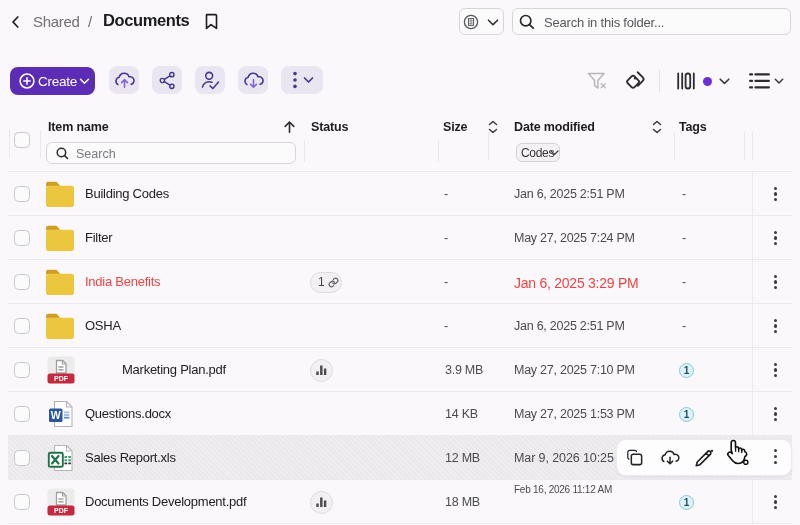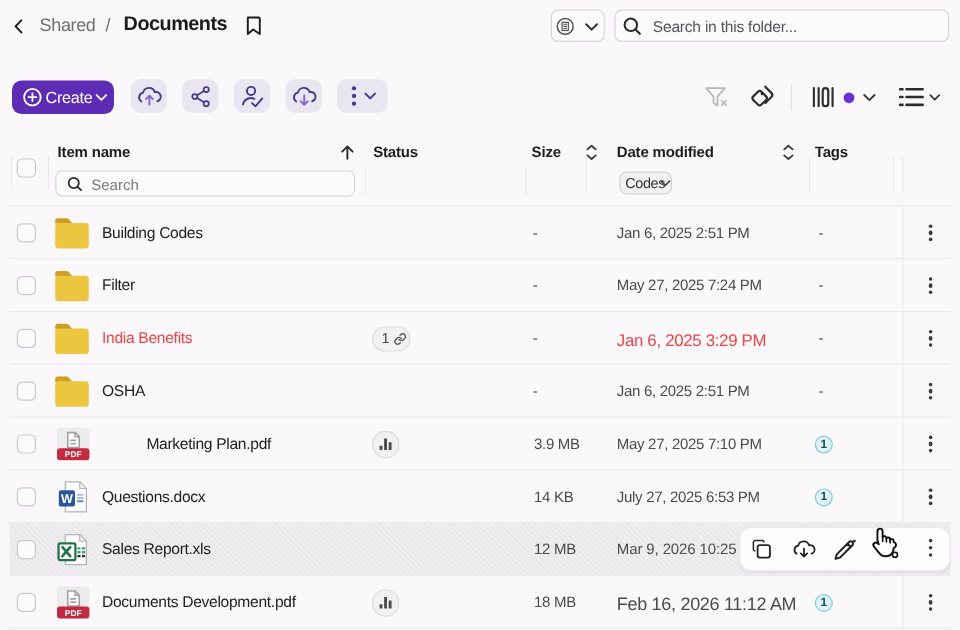--- a/index.html
+++ b/index.html
@@ -266,21 +266,21 @@
     <div class="abs" style="left:47px;top:400px;"><svg width="27" height="28" viewBox="0 0 27 28">
 <path d="M7.5 1.5 h12 l5.5 5.5 V26.5 h-17.5 Z" fill="#fff" stroke="#b5b5b5" stroke-width="1.1" stroke-linejoin="round"></path>
 <path d="M19.5 1.8 V7 h5.2" fill="none" stroke="#b5b5b5" stroke-width="1.1"></path>
 <path d="M17 12.3 h5.5 M17 15 h5.5" stroke="#a8c0e8" stroke-width="1.8"></path>
 <path d="M17 17.7 h5.5" stroke="#5d8ed2" stroke-width="1.8"></path>
 <rect x="2" y="8.5" width="13.5" height="13.5" rx="1.6" fill="#2b579a"></rect>
 <text x="8.8" y="19.3" font-family="Liberation Sans,sans-serif" font-size="10.5" font-weight="bold" fill="#fff" text-anchor="middle">W</text>
 </svg></div>
     <div class="txt" style="left:85px;top:406px;font-size:13px;letter-spacing:-0.25px;color:#222126;">Questions.docx</div>
     <div class="txt" style="left:445px;top:407px;font-size:12.5px;letter-spacing:-0.25px;color:#4b4a4f;">14 KB</div>
-    <div class="txt" style="left:514px;top:407px;font-size:12.5px;letter-spacing:-0.25px;color:#4b4a4f;">July 27, 2025 6:53 PM</div>
+    <div class="txt" style="left:514px;top:407px;font-size:12.5px;letter-spacing:-0.25px;color:#4b4a4f;">May 27, 2025 1:53 PM</div>
     <div class="abs" style="left:679px;top:406.5px;">
       <div style="position:absolute;width:15px;height:15px;border-radius:50%;background:#def2f8;border:1.3px solid #82cbdd;color:#1c525f;font-size:10px;font-weight:bold;text-align:center;line-height:14.5px;">1</div>
     </div>
     <div class="kebab" style="left:774px;top:406.5px;">
       <i></i>
       <i></i>
       <i></i>
     </div>
     <div class="cb" style="left:14px;top:450px;"></div>
     <div class="abs" style="left:47px;top:444px;"><svg width="27" height="28" viewBox="0 0 27 28">
@@ -303,21 +303,21 @@
 <path d="M11.5 11 h5 M11.5 13.8 h5" stroke="#a0a0a0" stroke-width="1.4"></path>
 <rect x="0.5" y="17.5" width="27" height="10" rx="2.5" fill="#c32a3e"></rect>
 <text x="14" y="25.2" font-family="Liberation Sans,sans-serif" font-size="7" font-weight="bold" fill="#fff" text-anchor="middle">PDF</text>
 </svg></div>
     <div class="txt" style="left:85px;top:494px;font-size:13px;letter-spacing:-0.25px;color:#222126;">Documents Development.pdf</div>
     <div class="abs" style="left:310px;top:490.5px;"><svg width="23" height="23" viewBox="0 0 23 23">
 <circle cx="11.5" cy="11.5" r="11" fill="#f2f0f3" stroke="#dcdade" stroke-width="1"></circle>
 <path d="M7.5 16 V12.5 M11.3 16 V6.5 M15.1 16 V9.5" stroke="#4a494d" stroke-width="2.4"></path>
 </svg></div>
     <div class="txt" style="left:445px;top:495px;font-size:12.5px;letter-spacing:-0.25px;color:#4b4a4f;">18 MB</div>
-    <div class="txt" style="left:514px;top:495px;font-size:15px;letter-spacing:-0.25px;color:#4b4a4f;text-align:center;">Feb 16, 2026 11:12 AM</div>
+    <div class="txt" style="left:514px;top:484px;font-size:10px;letter-spacing:-0.25px;color:#4b4a4f;text-align:center;">Feb 16, 2026 11:12 AM</div>
     <div class="abs" style="left:679px;top:494.5px;">
       <div style="position:absolute;width:15px;height:15px;border-radius:50%;background:#def2f8;border:1.3px solid #82cbdd;color:#1c525f;font-size:10px;font-weight:bold;text-align:center;line-height:14.5px;">1</div>
     </div>
     <div class="kebab" style="left:774px;top:494.5px;">
       <i></i>
       <i></i>
       <i></i>
     </div>
   </div>
 

